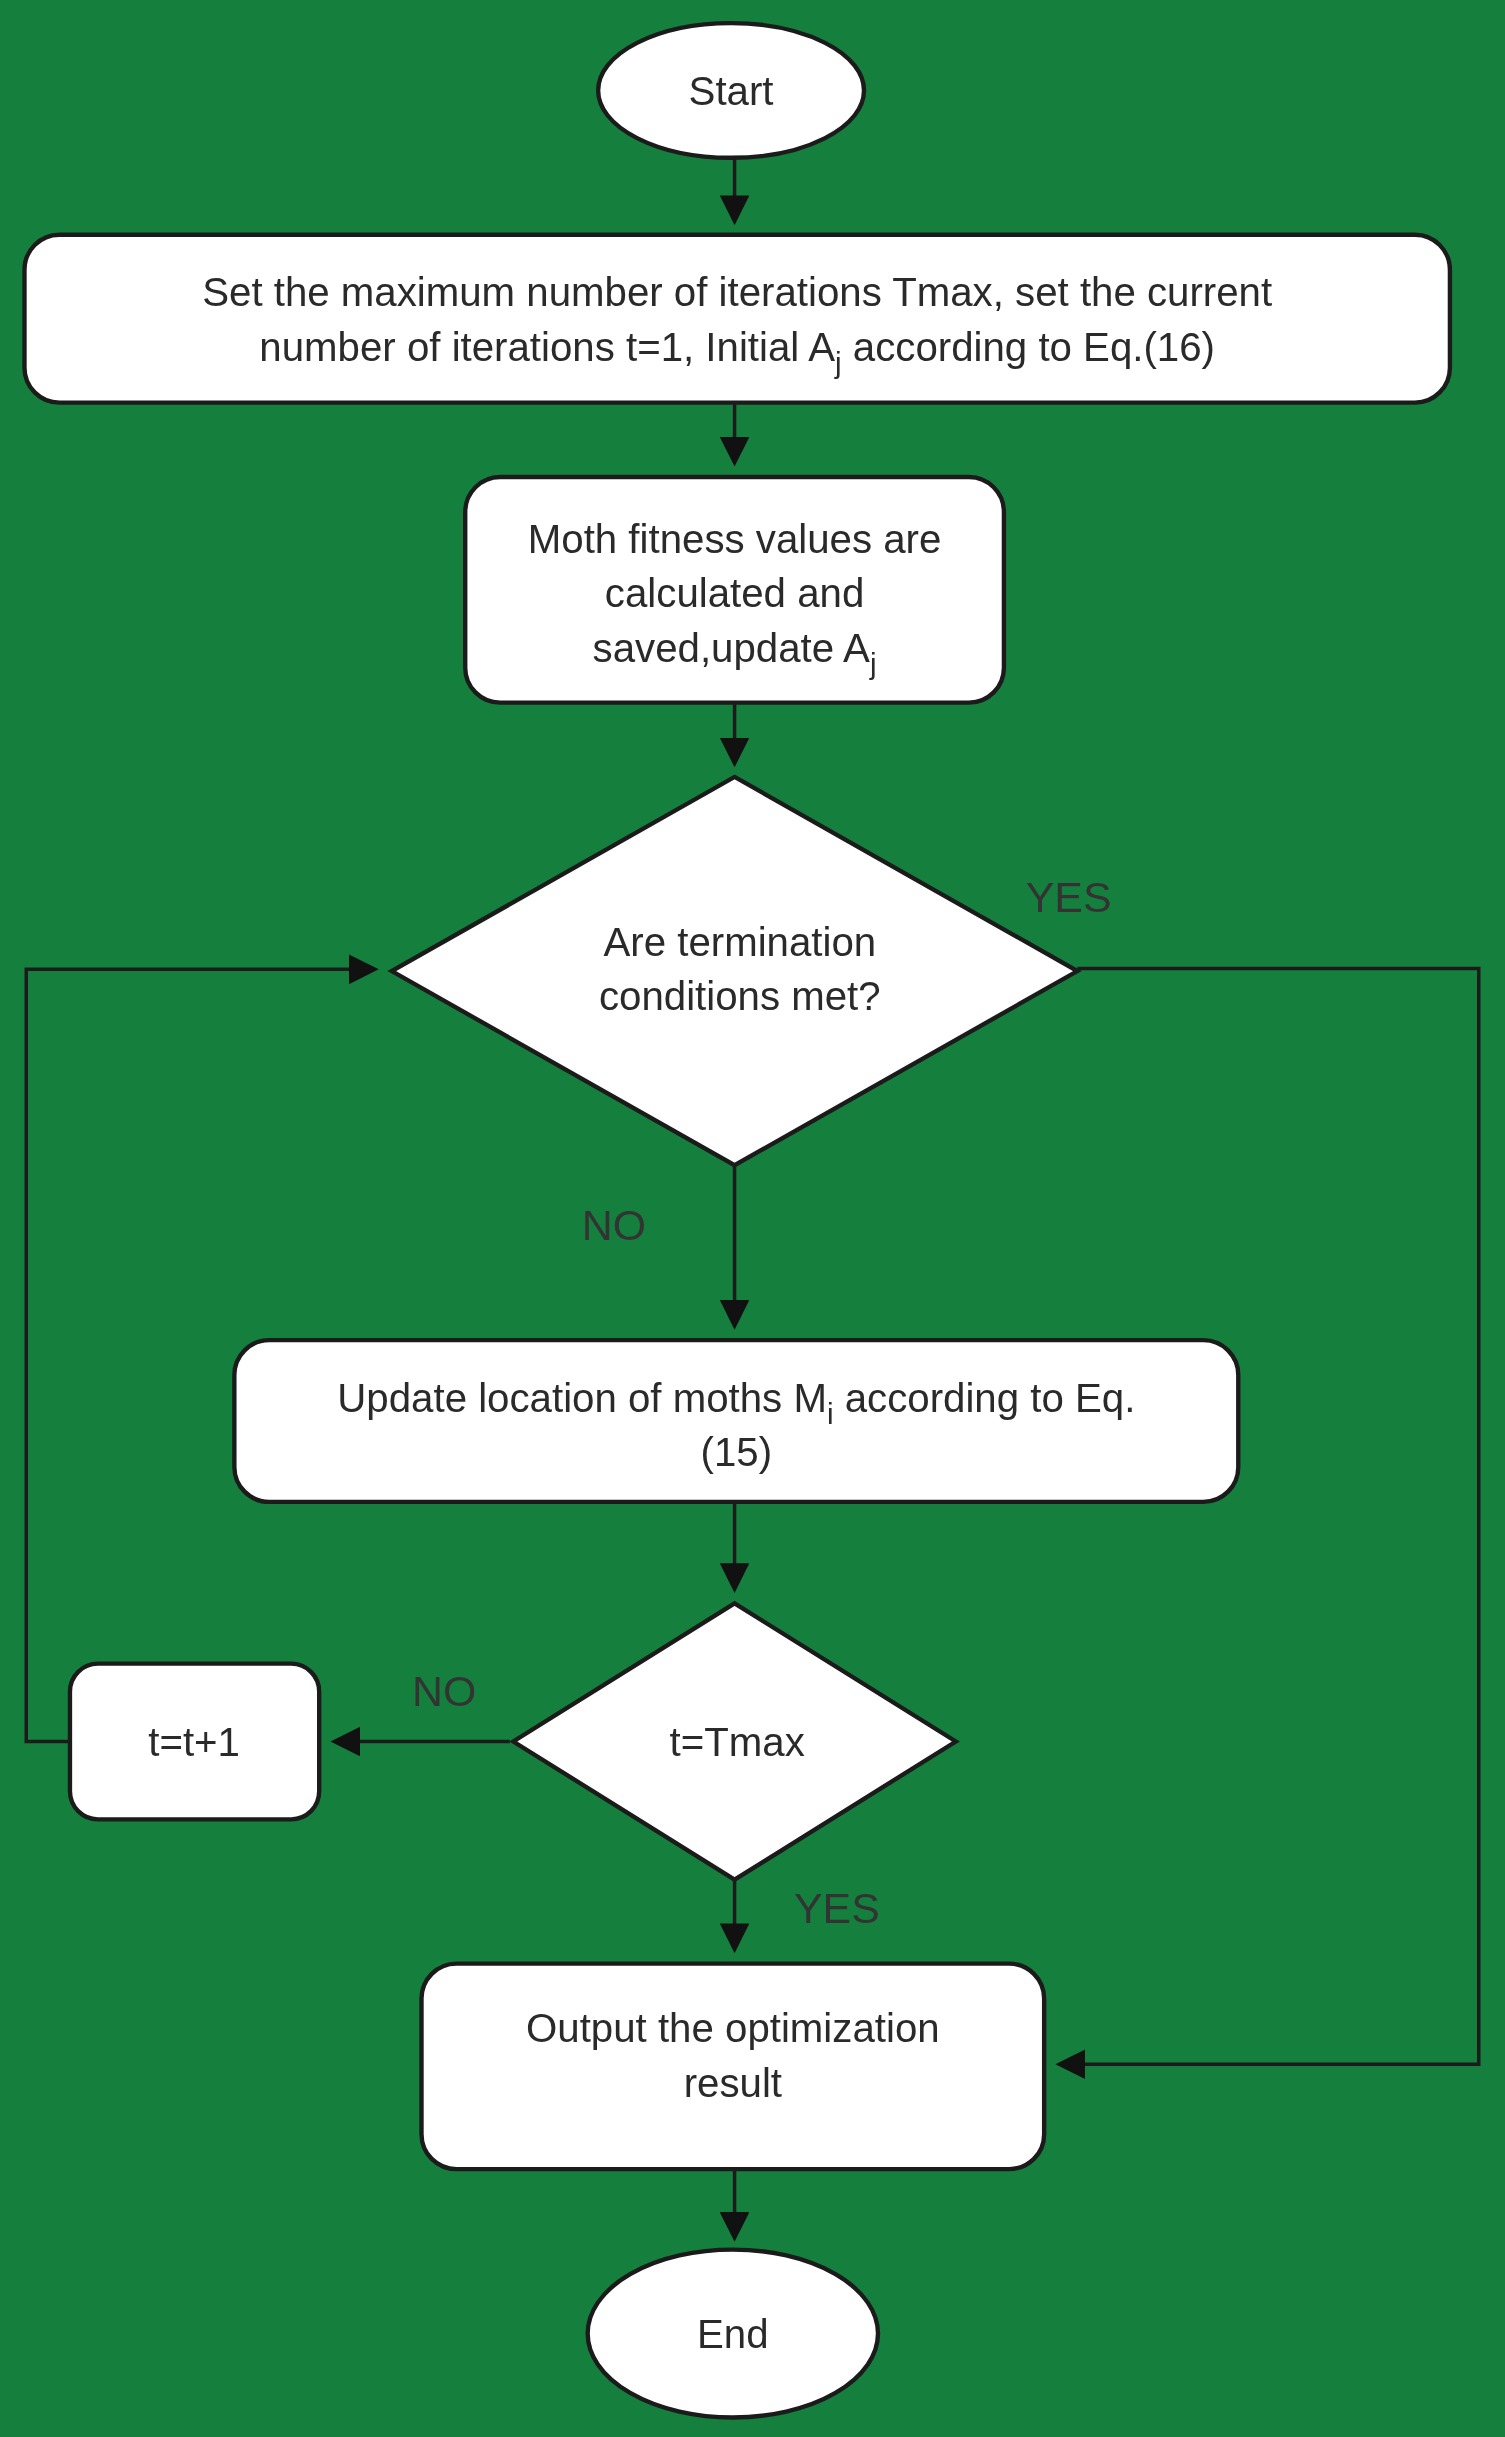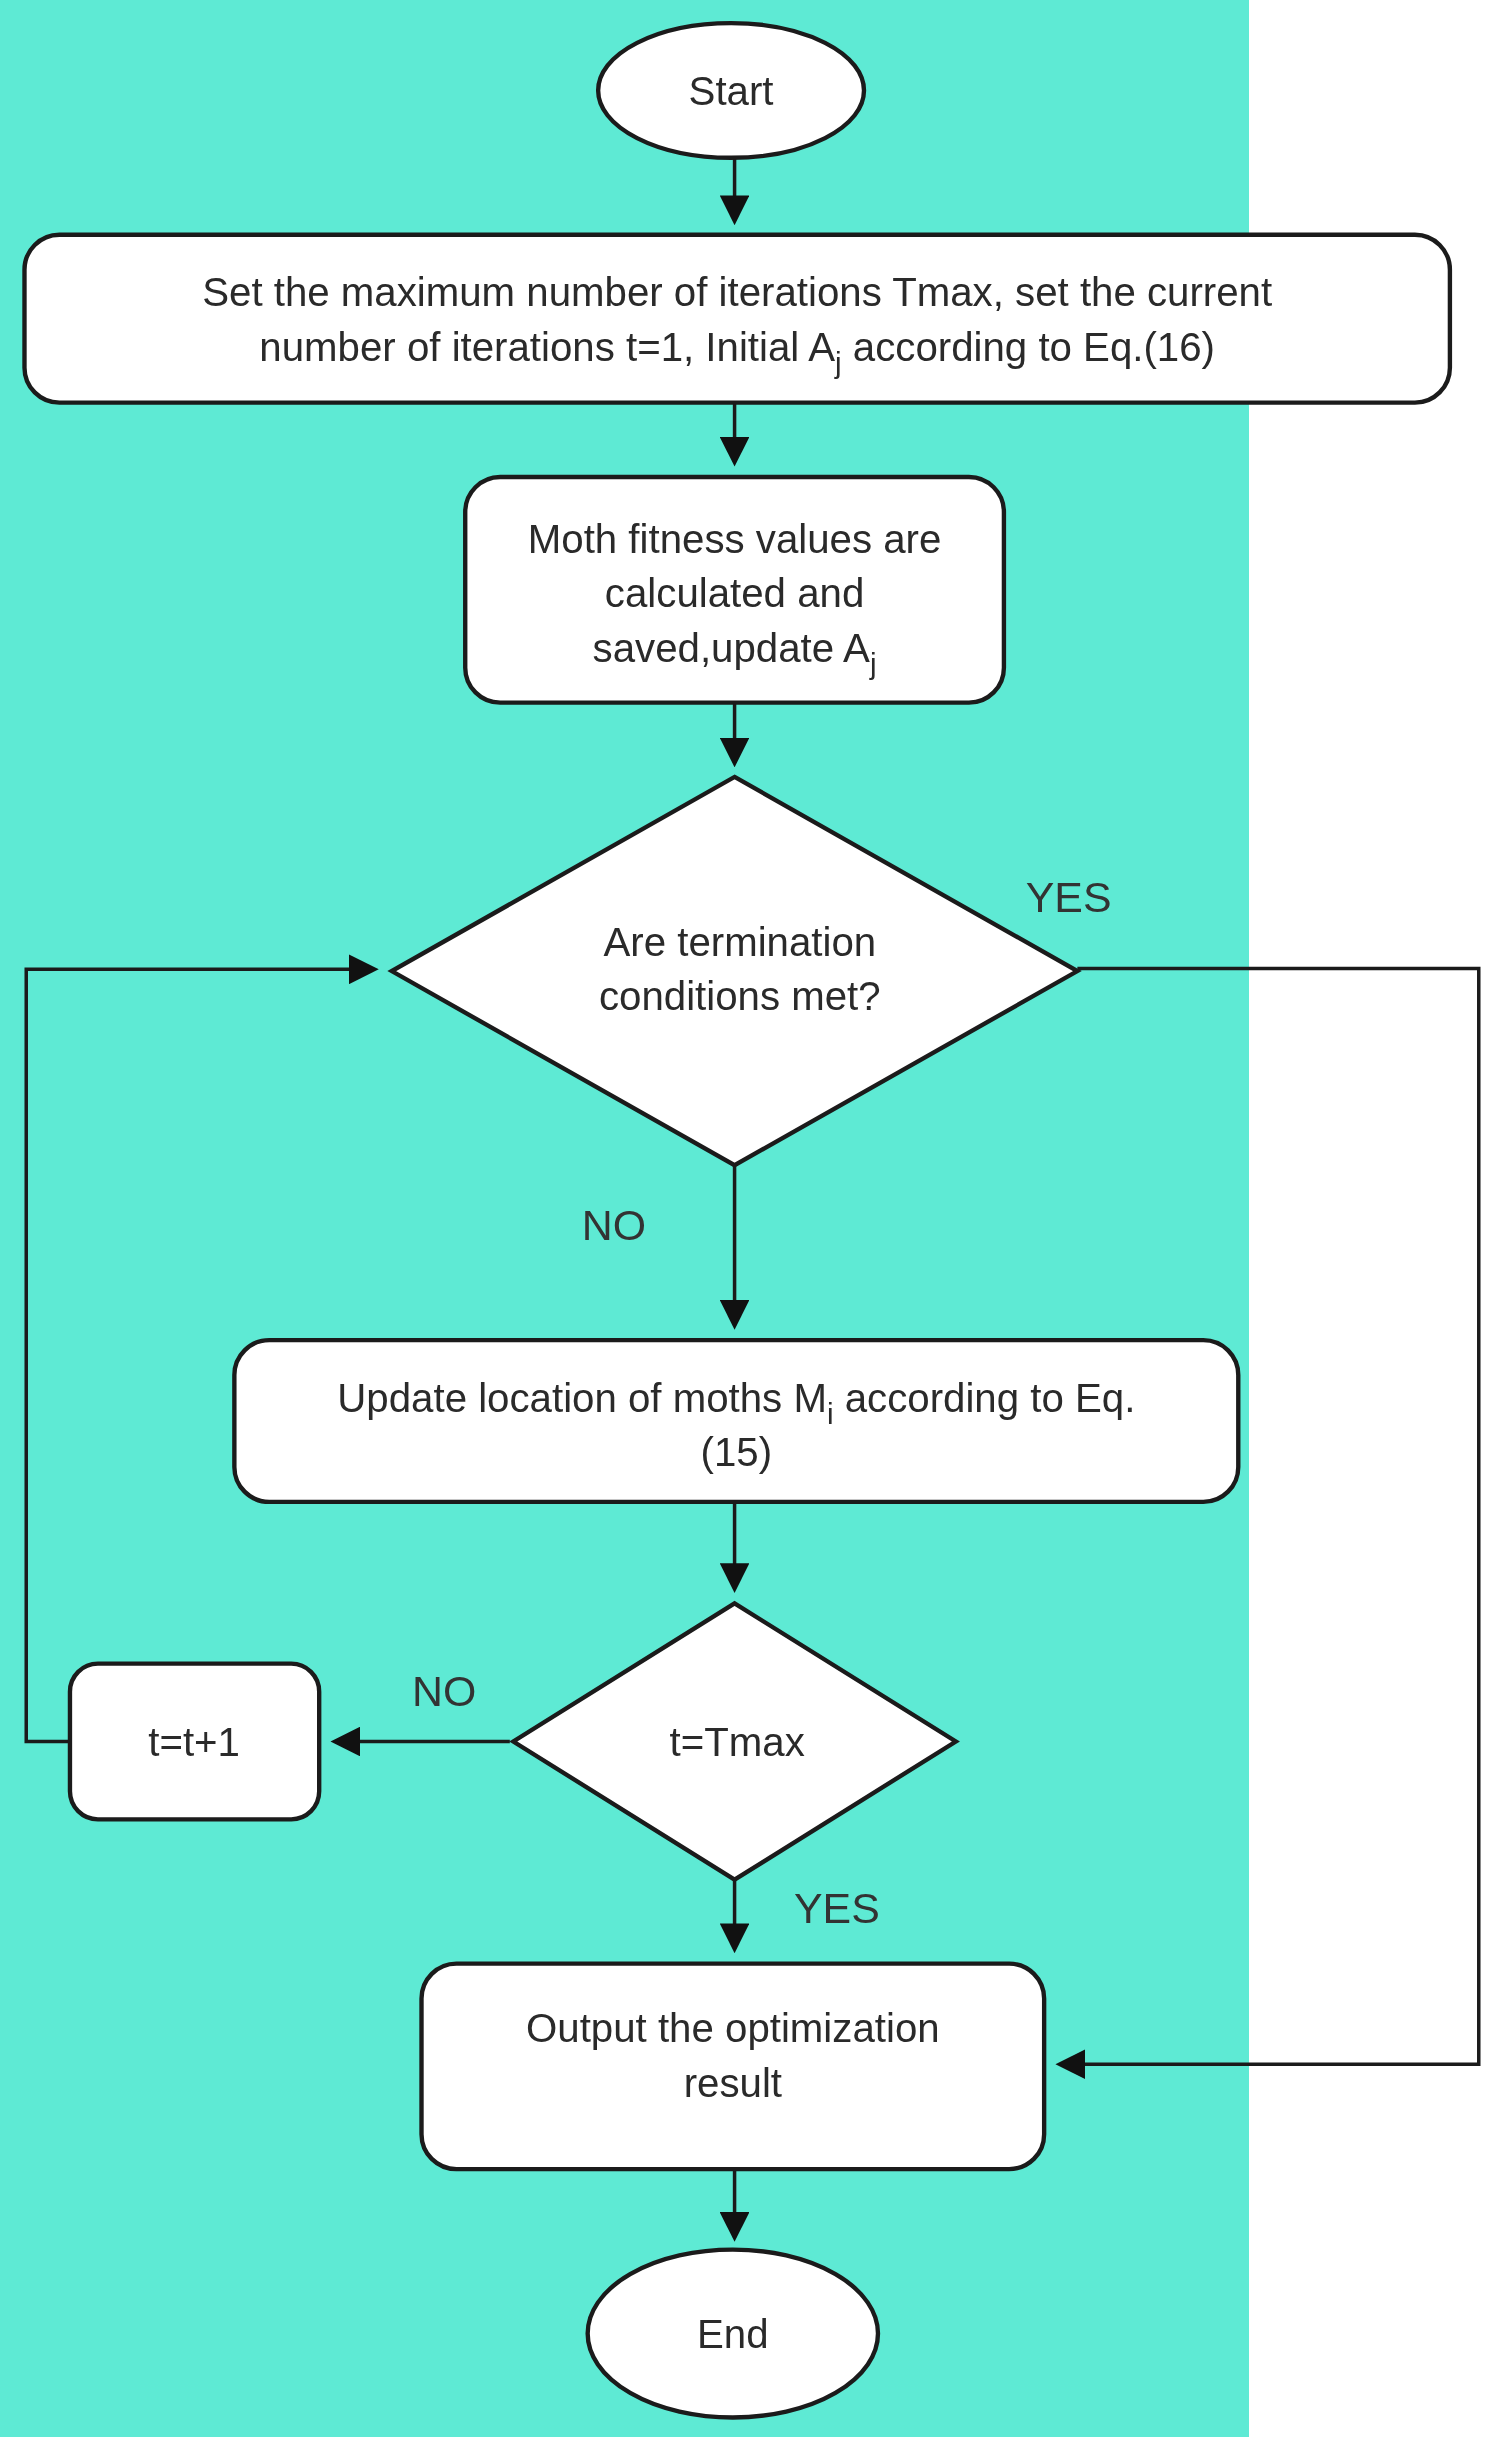--- a/index.html
+++ b/index.html
@@ -1,24 +1,24 @@
 <!DOCTYPE html>
 <html style="font-size:14px"><head>
 <meta charset="utf-8">
 <style>
   html, body {
     margin: 0;
     padding: 0;
     background: #ffffff;
   }
   .page {
-    width: 1249px;
+    width: 1505px;
     height: 2438px;
     position: relative;
-    background: #5eead4;
+    background: #15803d;
   }
   svg { display: block; }
   .shape {
     fill: #ffffff;
     stroke: #1b1b1b;
     stroke-width: 5;
   }
   .edge {
     fill: none;
     stroke: #1b1b1b;

